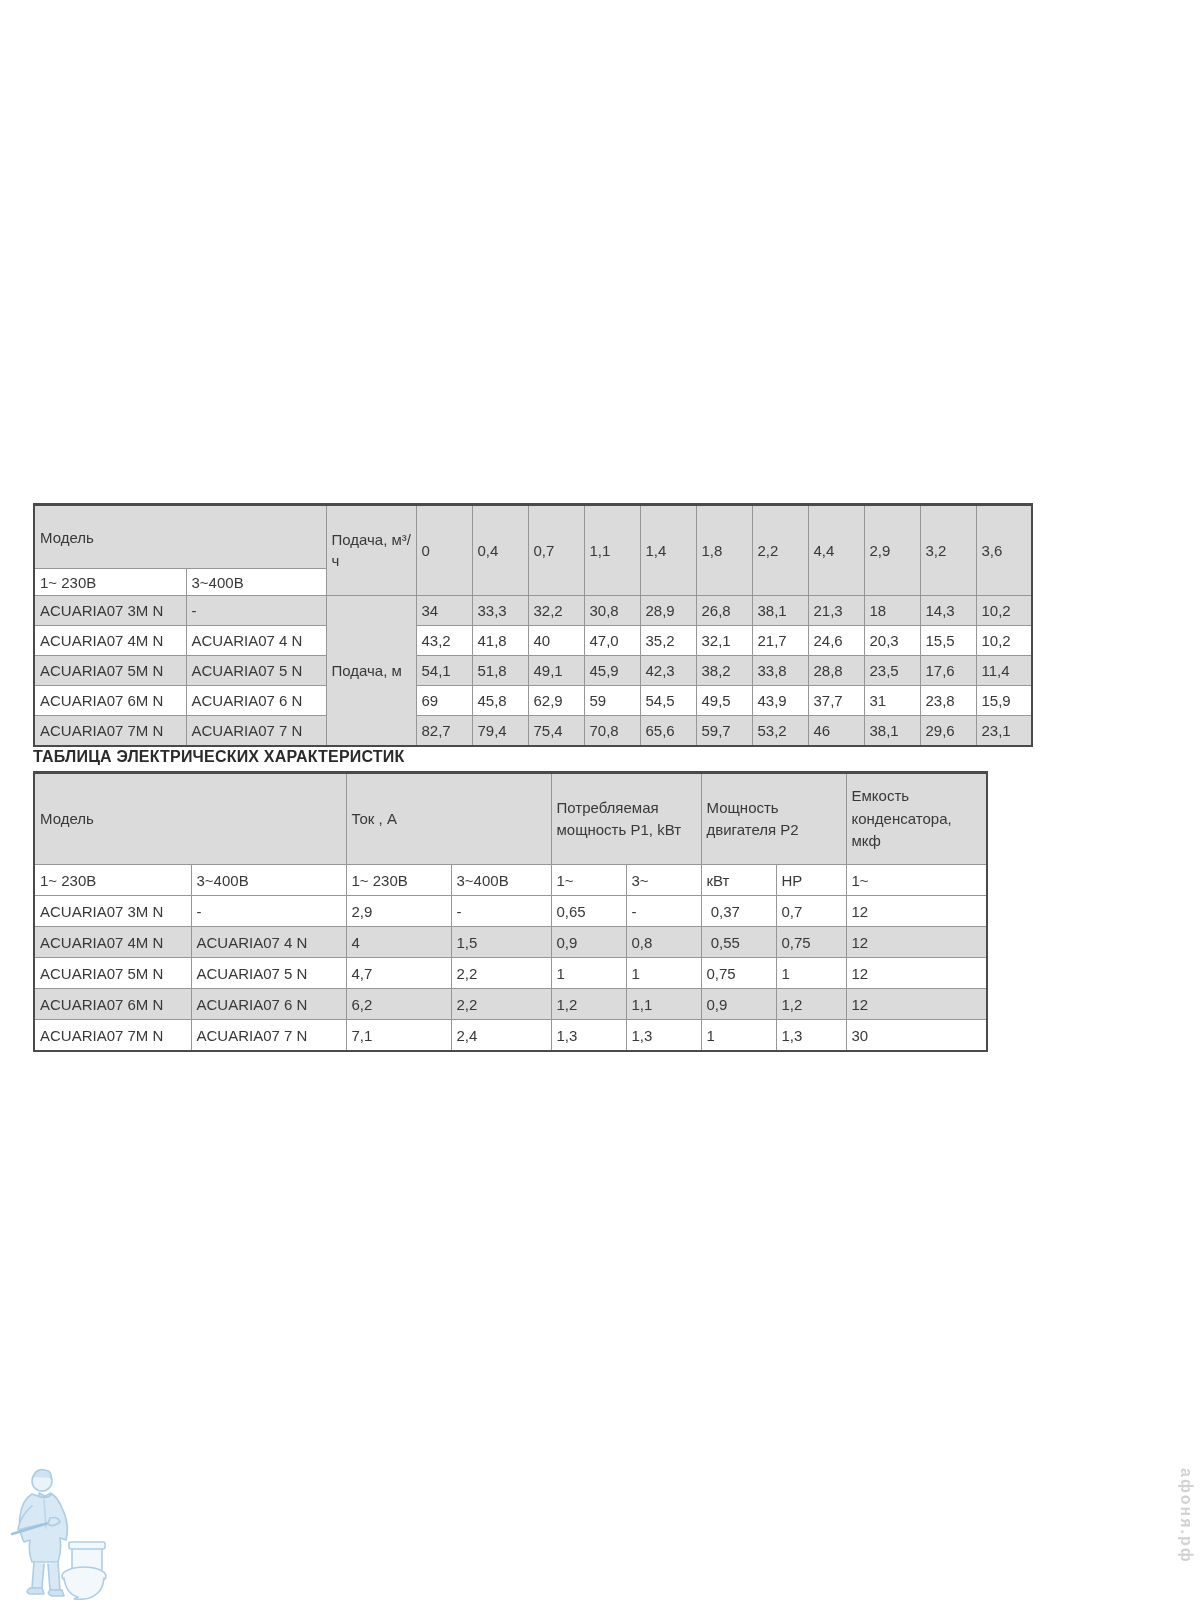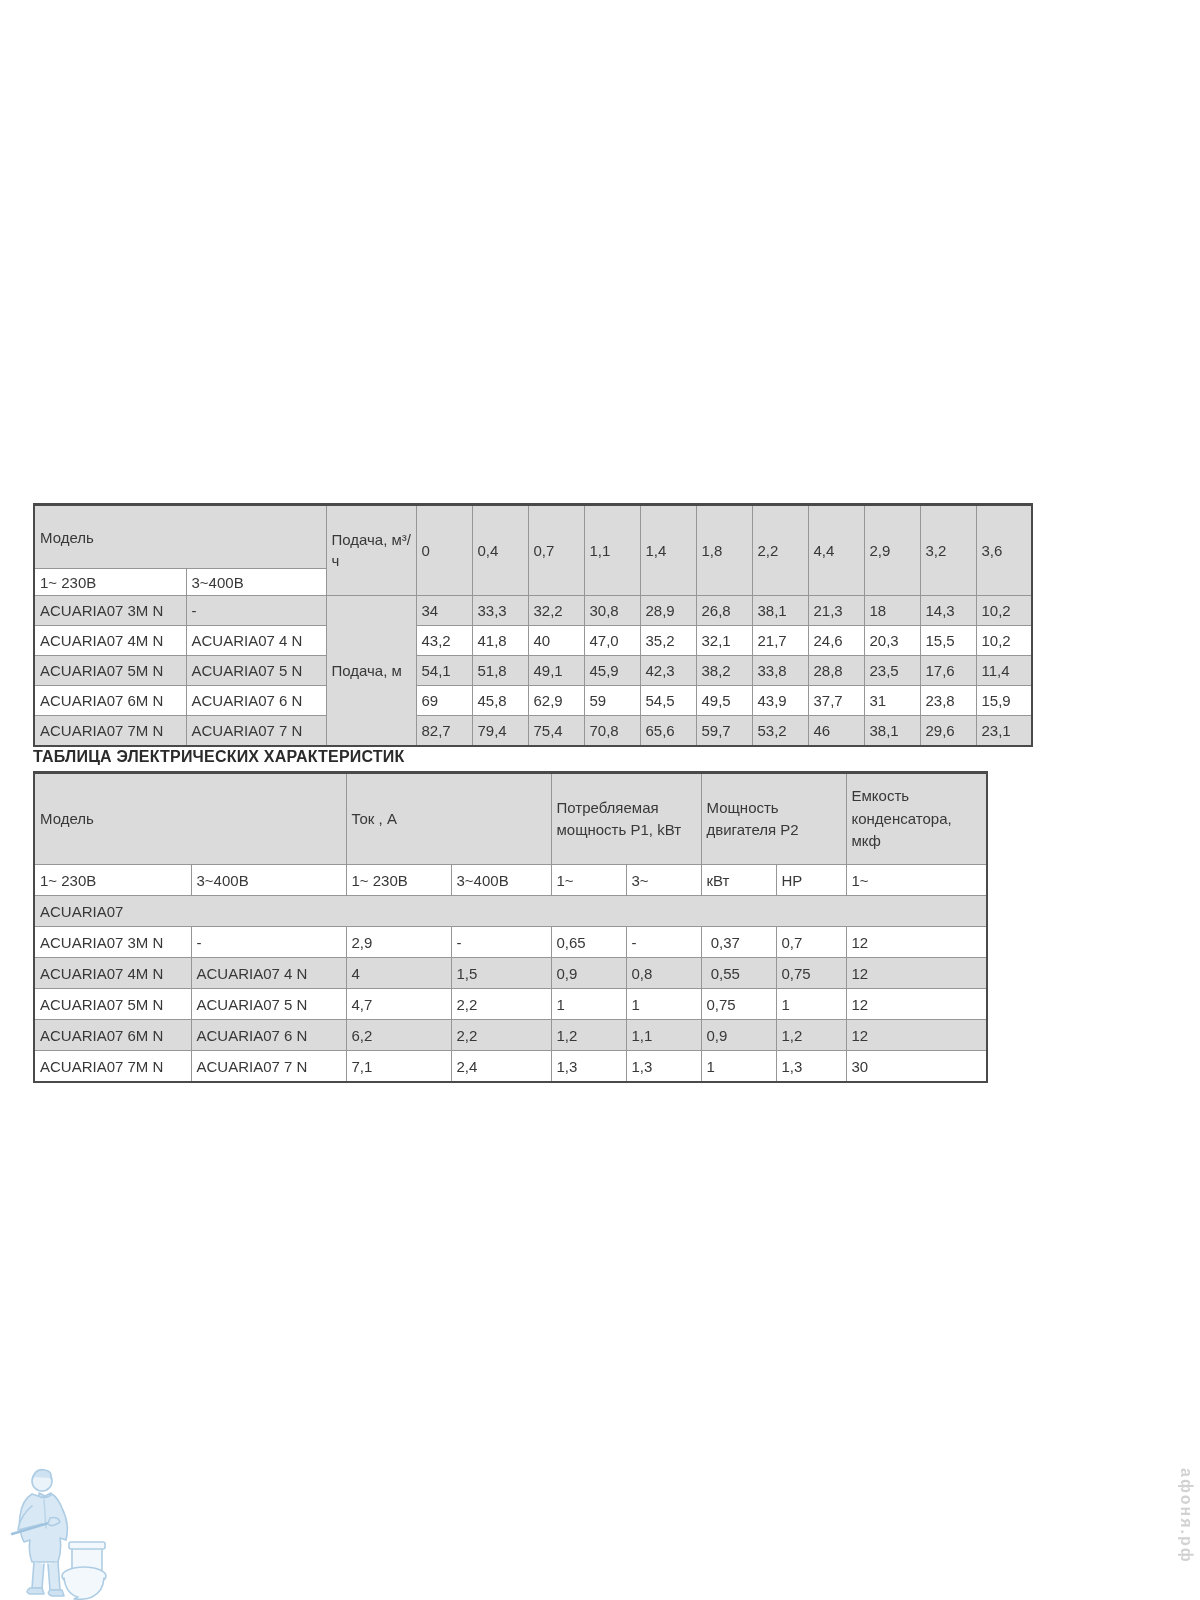--- a/index.html
+++ b/index.html
@@ -183,23 +183,20 @@
       <td class="w">1~ 230В</td>
       <td class="w">3~400В</td>
       <td class="w">1~ 230В</td>
       <td class="w">3~400В</td>
       <td class="w">1~</td>
       <td class="w">3~</td>
       <td class="w">кВт</td>
       <td class="w">НР</td>
       <td class="w">1~</td>
     </tr>
-    <tr class="grouprow">
-      <td colspan="9" class="g">ACUARIA07</td>
-    </tr>
     <tr class="datarow">
       <td class="w">ACUARIA07 3M N</td>
       <td class="w">-</td>
       <td class="w">2,9</td>
       <td class="w">-</td>
       <td class="w">0,65</td>
       <td class="w">-</td>
       <td class="w">&nbsp;0,37</td>
       <td class="w">0,7</td>
       <td class="w">12</td>

